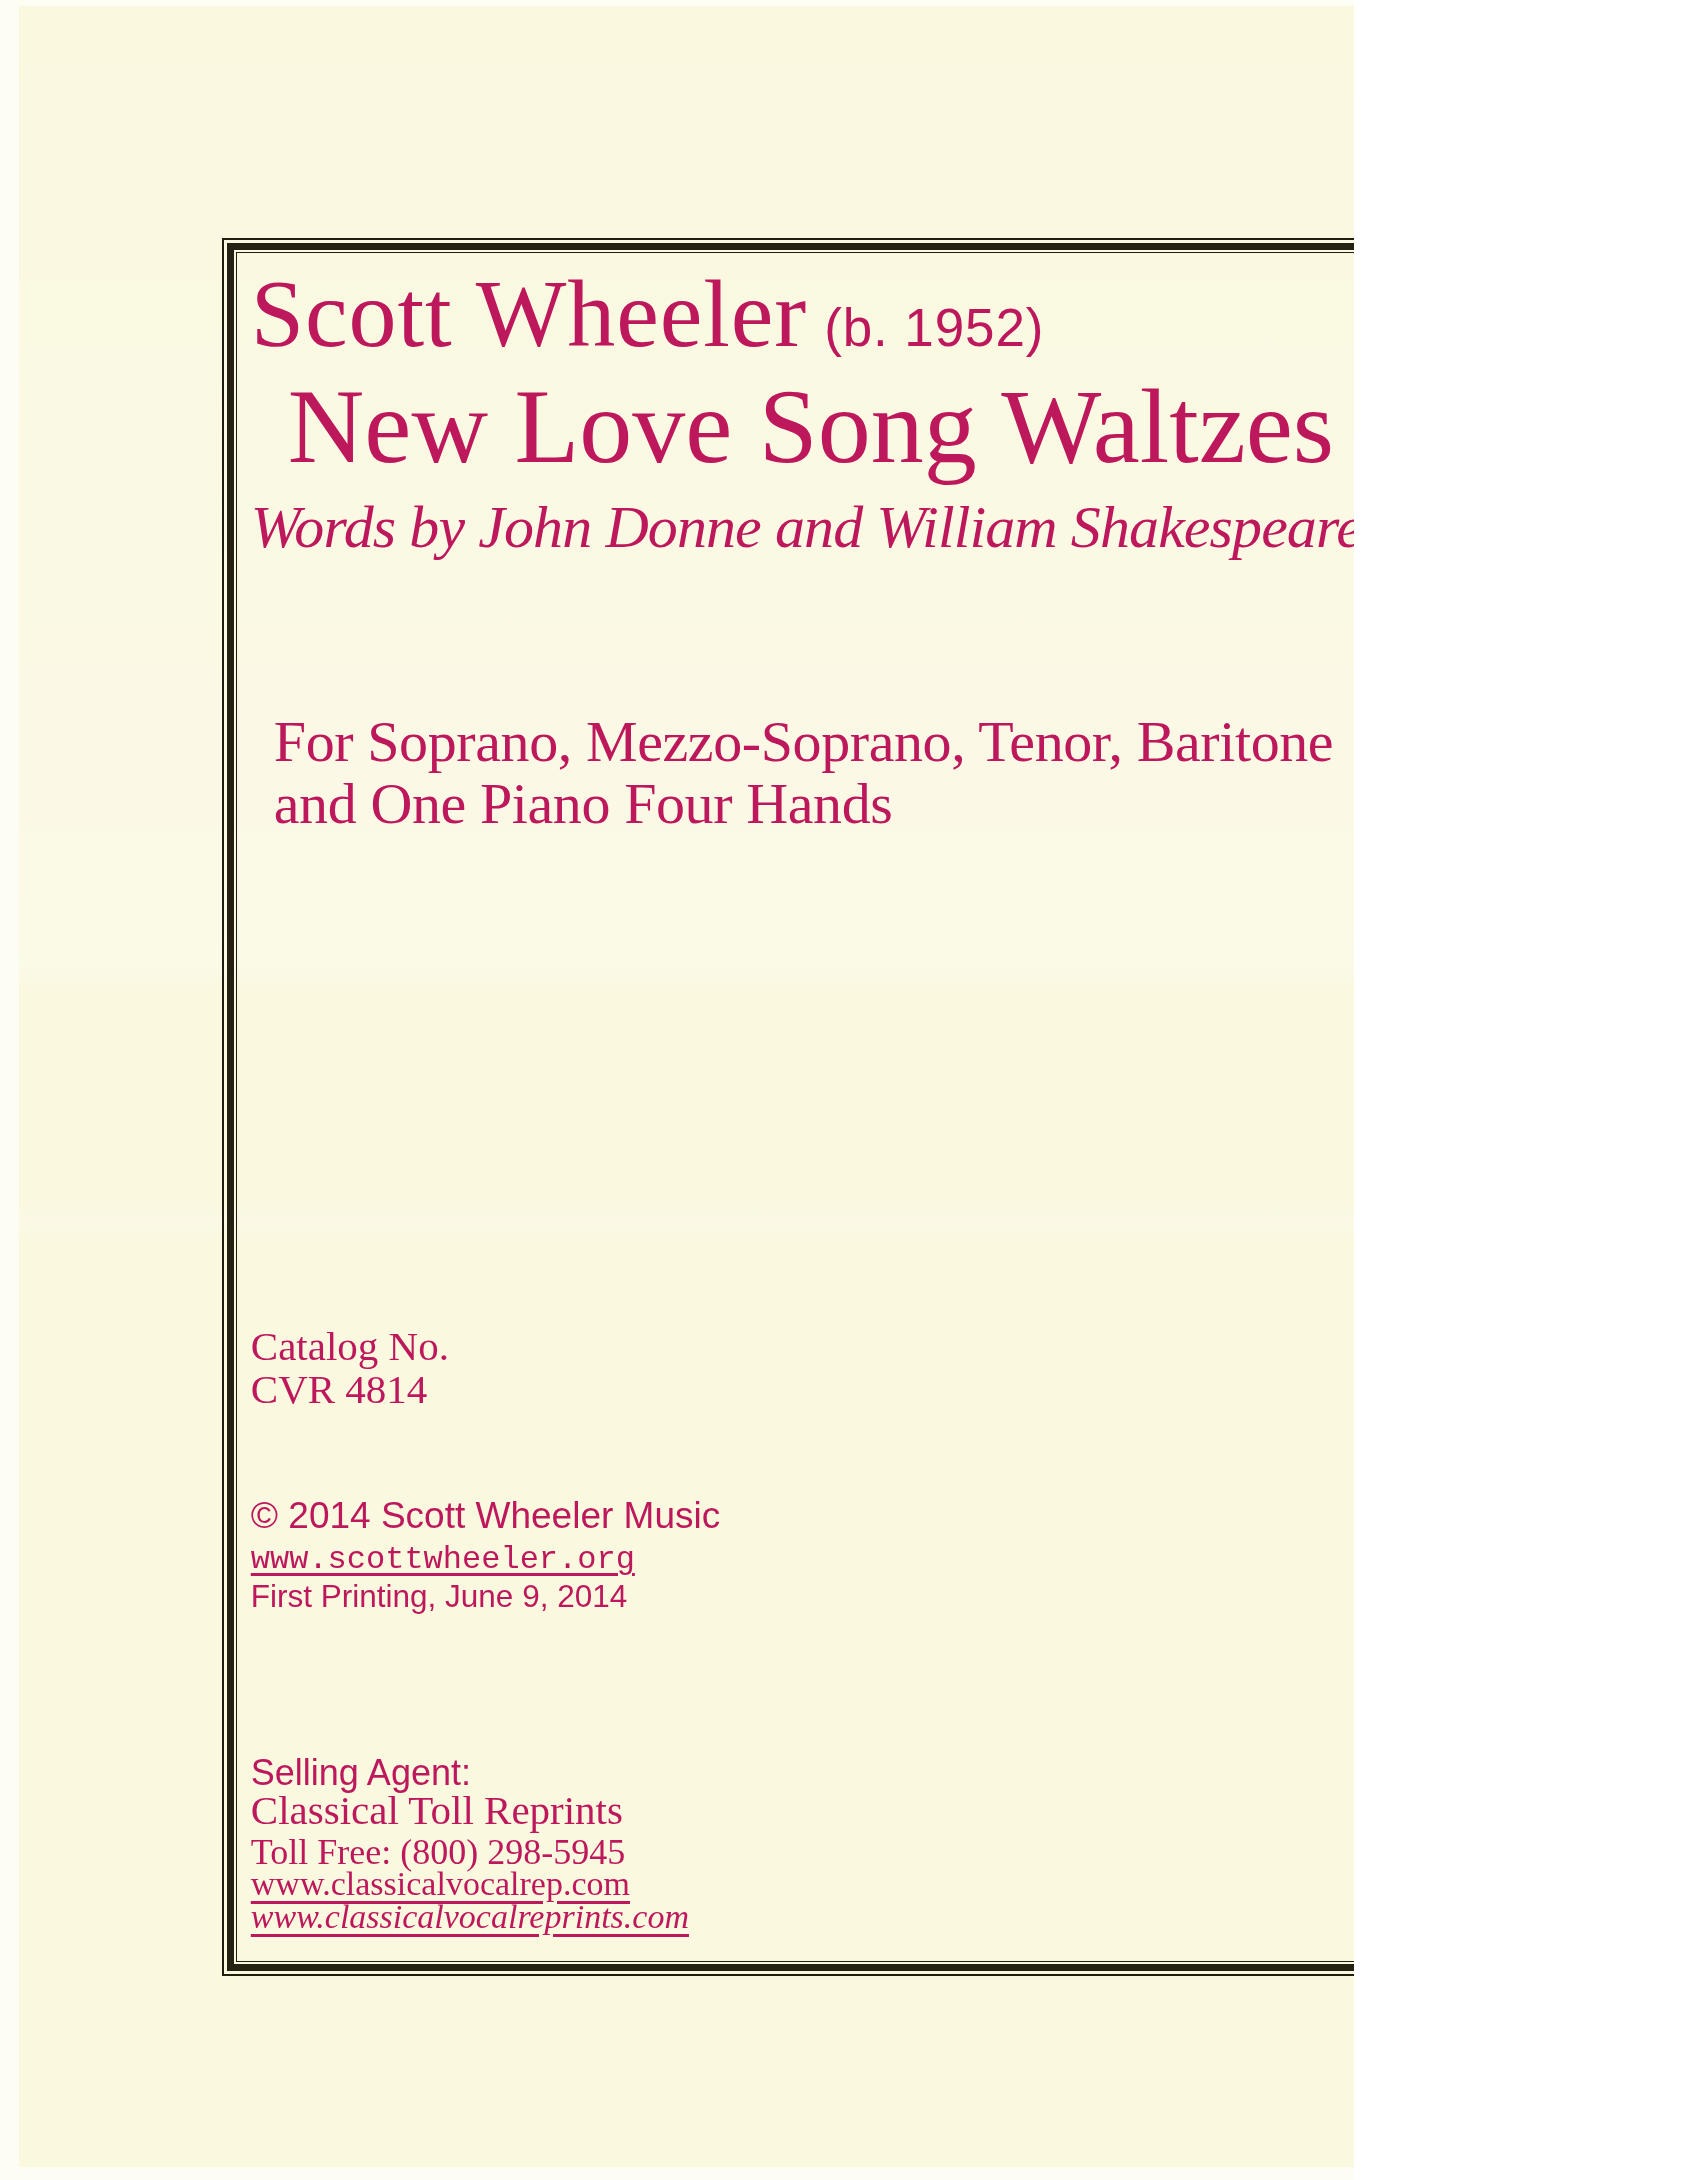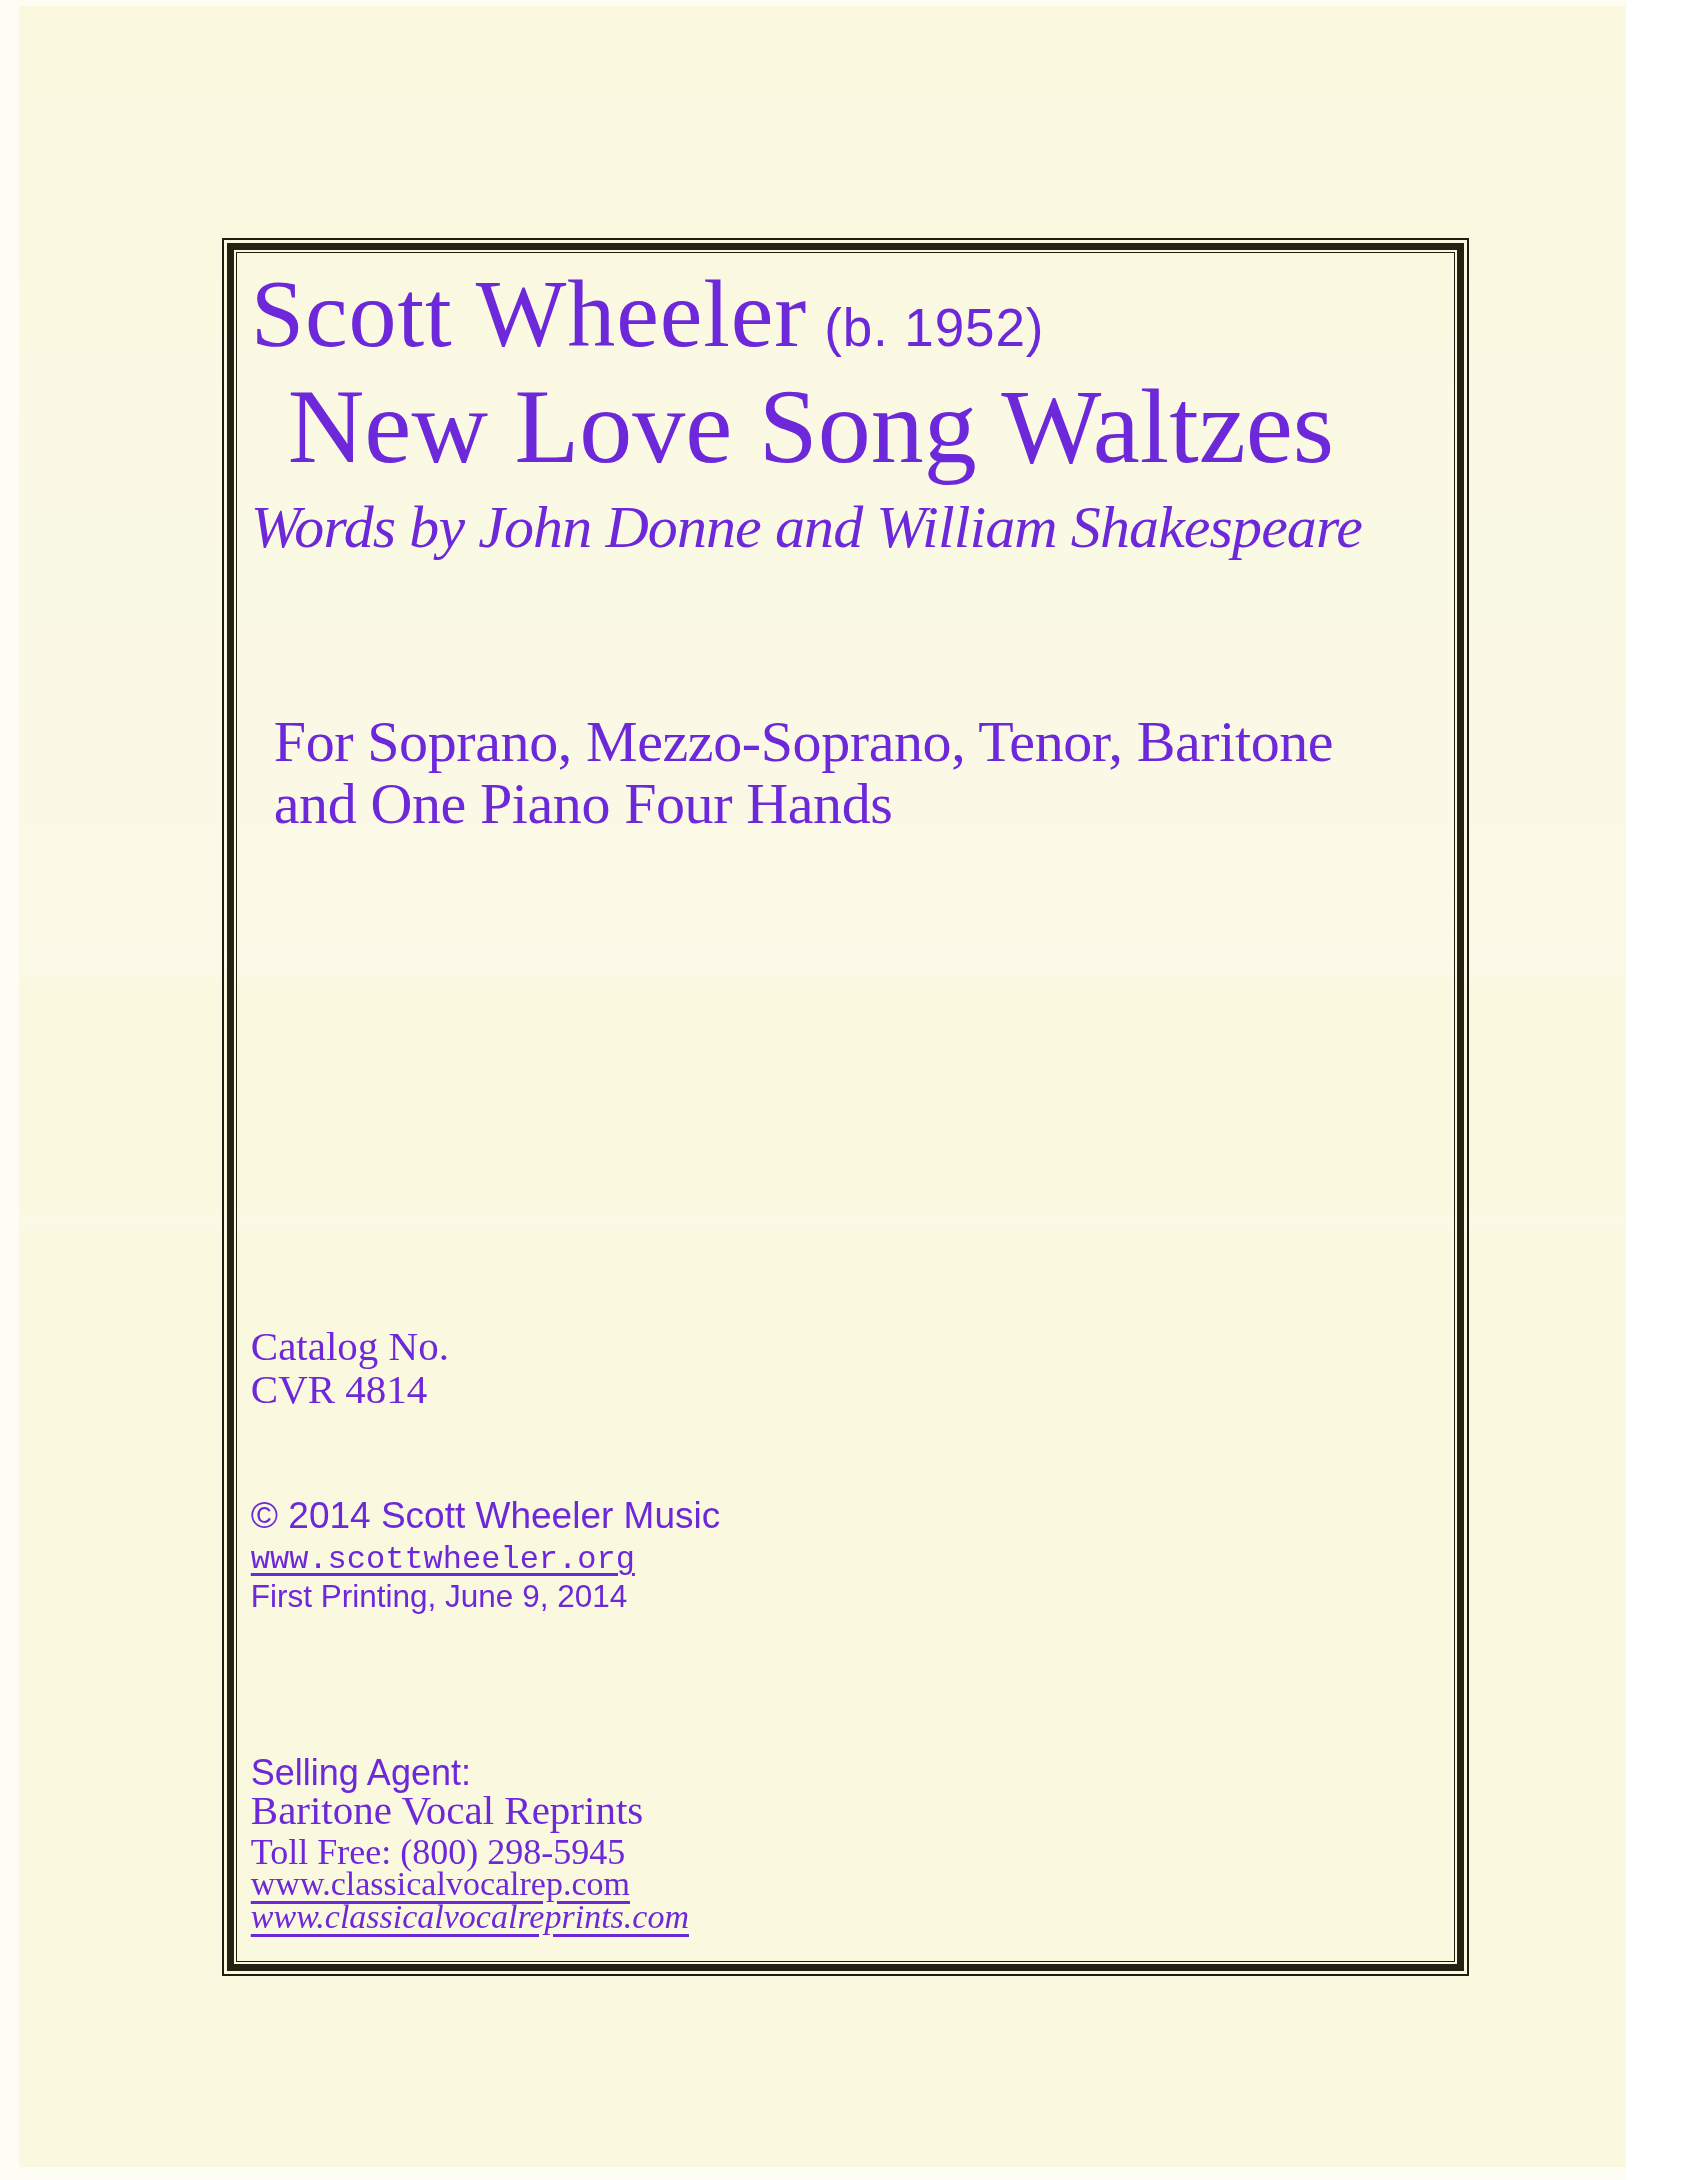--- a/index.html
+++ b/index.html
@@ -2,26 +2,26 @@
 <html style="font-size:13.6px"><head>
 <meta charset="utf-8">
 <style>
   html, body {
     margin: 0;
     padding: 0;
     background: #ffffff;
   }
   .canvas {
     position: relative;
-    width: 1626px;
+    width: 1354px;
     height: 2181px;
     background: #fdfdf3;
     overflow: hidden;
     font-family: "Liberation Serif", serif;
-    color: #6d28d9;
+    color: #be185d;
   }
   
   .paper {
     position: absolute;
     left: 19px;
     top: 6px;
     right: 0;
     bottom: 13.6px;
     background: #faf8df;
   }
@@ -146,21 +146,21 @@
           </div>
 
           <div class="abs sans-line copy-notice" style="top: 1242px;">© 2014 Scott Wheeler Music</div>
 
           <div class="abs site-link" style="top: 1288px;">www.scottwheeler.org</div>
 
           <div class="abs sans-line printing" style="top: 1325px;">First Printing, June 9, 2014</div>
 
           <div class="abs sans-line agent-label" style="top: 1499px;">Selling Agent:</div>
 
-          <div class="abs agent-name" style="top: 1533px;">Baritone Vocal Reprints</div>
+          <div class="abs agent-name" style="top: 1533px;">Classical Toll Reprints</div>
 
           <div class="abs agent-phone" style="top: 1578px;">Toll Free: (800) 298-5945</div>
 
           <div class="abs agent-site" style="top: 1612px; text-align: center;">www.classicalvocalrep.com</div>
 
           <div class="abs agent-site" style="top: 1645px; font-style: italic;">www.classicalvocalreprints.com</div>
 
         </div>
       </div>
     </div>

